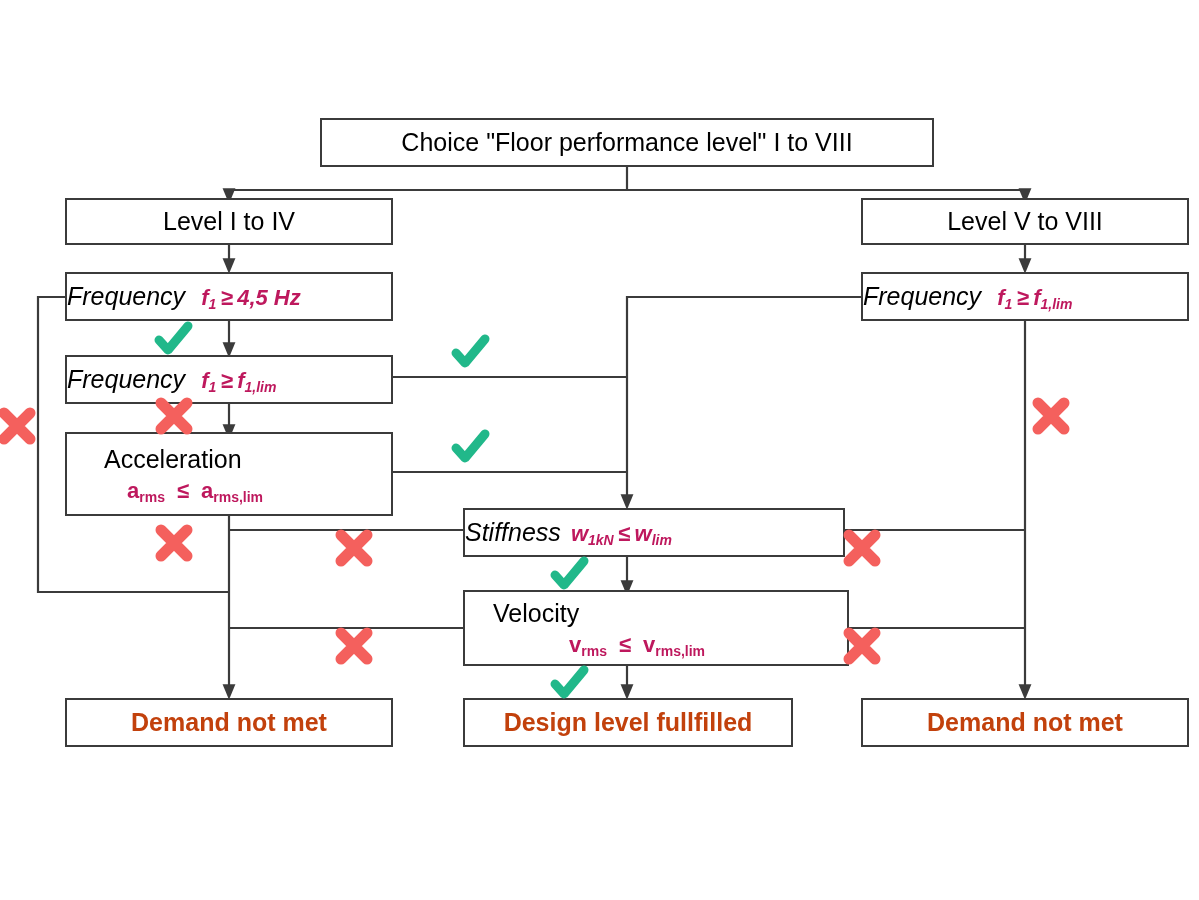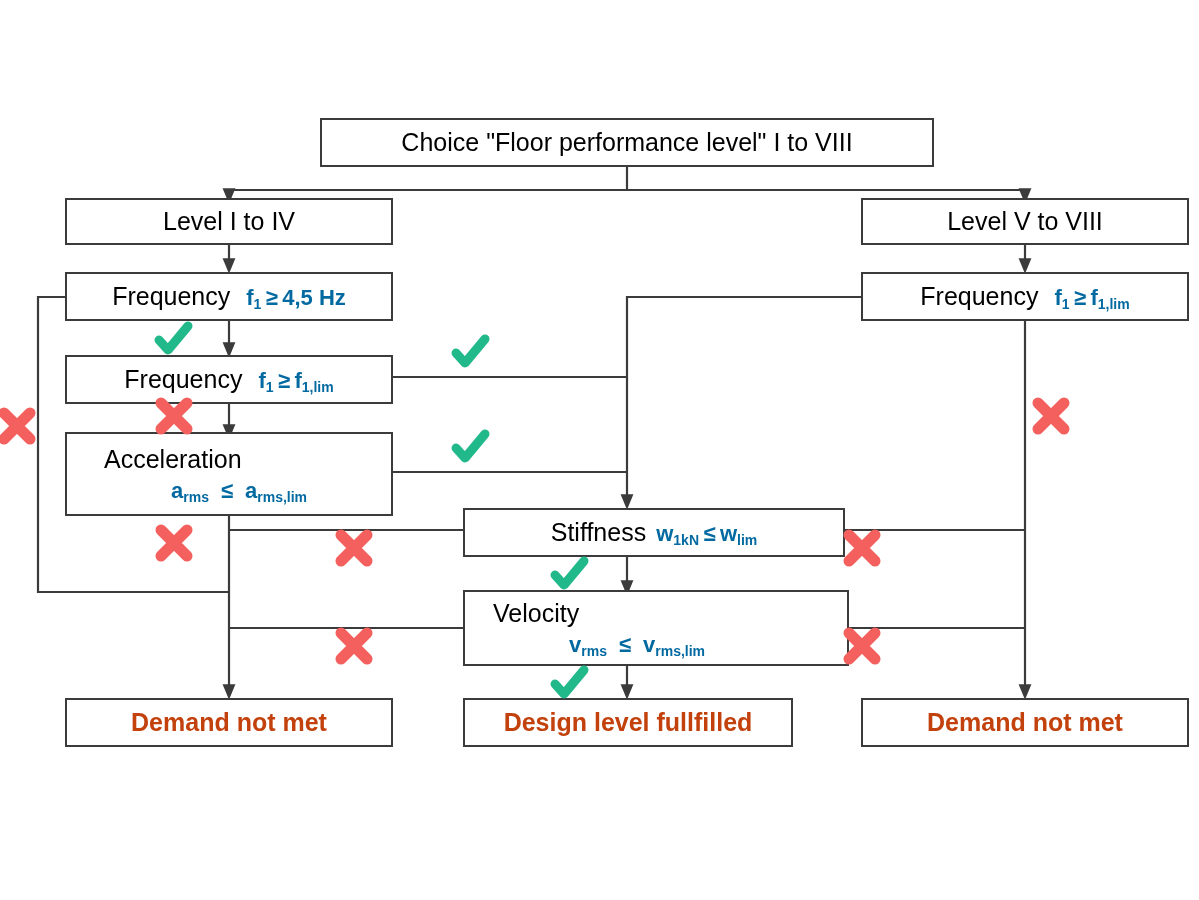--- a/index.html
+++ b/index.html
@@ -50,36 +50,36 @@
     color: #000000;
     letter-spacing: 0px;
   }
   .lbl-bold {
     font-size: 25px;
     color: #c2410c;
     font-weight: bold;
   }
   .frm {
     font-size: 22px;
-    color: #0369a1;
+    color: #be185d;
     font-weight: 600;
   }
   .frm sub {
     font-size: 14px;
     font-weight: 600;
     vertical-align: baseline;
     position: relative;
     top: 4px;
   }
   .rowflex {
     display: flex;
     align-items: baseline;
-    justify-content: center;
     gap: 16px;
     white-space: nowrap;
+    font-style: italic;
   }
   .rowflex-left {
     display: flex;
     align-items: baseline;
     justify-content: flex-start;
     padding-left: 24px;
     gap: 12px;
     white-space: nowrap;
   }
 </style>
@@ -157,21 +157,21 @@
 
   <div class="node" style="left:861px; top:272px; width:328px; height:49px;">
     <div class="rowflex">
       <span class="lbl">Frequency</span>
       <span class="frm"><span>f</span><sub>1</sub> <span>≥</span> <span>f</span><sub>1,lim</sub></span>
     </div>
   </div>
 
   <div class="node" style="left:65px; top:432px; width:328px; height:84px; justify-content:center; gap:4px;">
     <div class="line-left lbl" style="padding-left:37px;">Acceleration</div>
-    <div class="rowflex-left frm" style="padding-left:60px;margin-left:44px;">
+    <div class="rowflex-left frm" style="padding-left:60px;">
         <span><span>a</span><sub>rms</sub></span>
         <span>≤</span>
         <span><span>a</span><sub>rms,lim</sub></span>
       </div>
   </div>
 
   <div class="node" style="left:463px; top:508px; width:382px; height:49px;">
     <div class="rowflex" style="gap:10px;">
       <span class="lbl">Stiffness</span>
       <span class="frm"><span>w</span><sub>1kN</sub> <span>≤</span> <span>w</span><sub>lim</sub></span>

